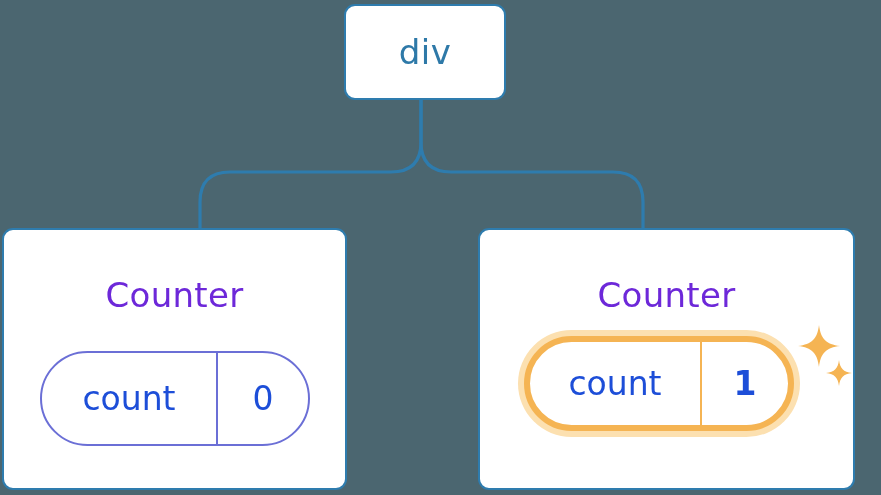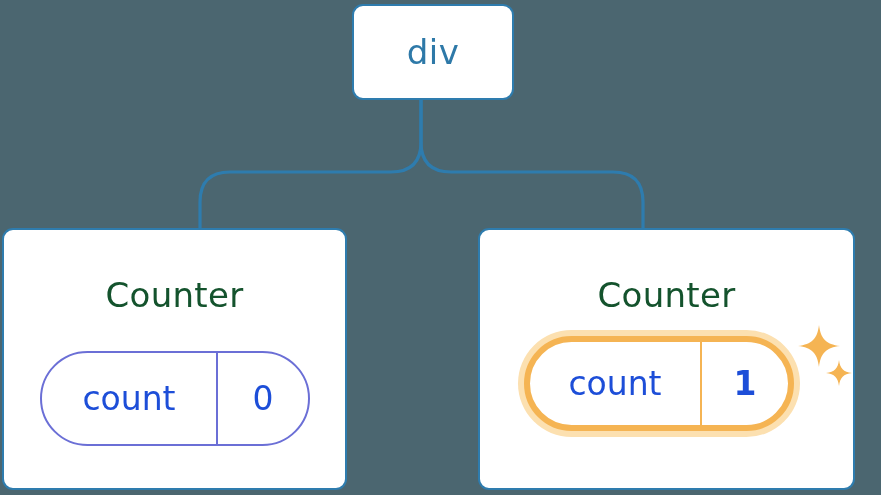--- a/index.html
+++ b/index.html
@@ -33,21 +33,21 @@
   .node-card {
     position: absolute;
     background: #ffffff;
     border: 2px solid #2e7cae;
     border-radius: 11px;
     box-sizing: border-box;
   }
 
   
   #root-node {
-    left: 352px;
+    left: 344px;
     top: 4px;
     width: 162px;
     height: 96px;
     display: flex;
     align-items: center;
     justify-content: center;
   }
   .root-label {
     color: #2e79a8;
     font-size: 34px;
@@ -67,21 +67,21 @@
     width: 345px;
     height: 262px;
   }
   #child-right {
     left: 478px;
     top: 228px;
     width: 377px;
     height: 262px;
   }
   .component-title {
-    color: #14532d;
+    color: #6d28d9;
     font-size: 34px;
     line-height: 1;
     margin-top: 48px;
     letter-spacing: 0.3px;
   }
 
   
   .pill-wrap {
     position: absolute;
   }

